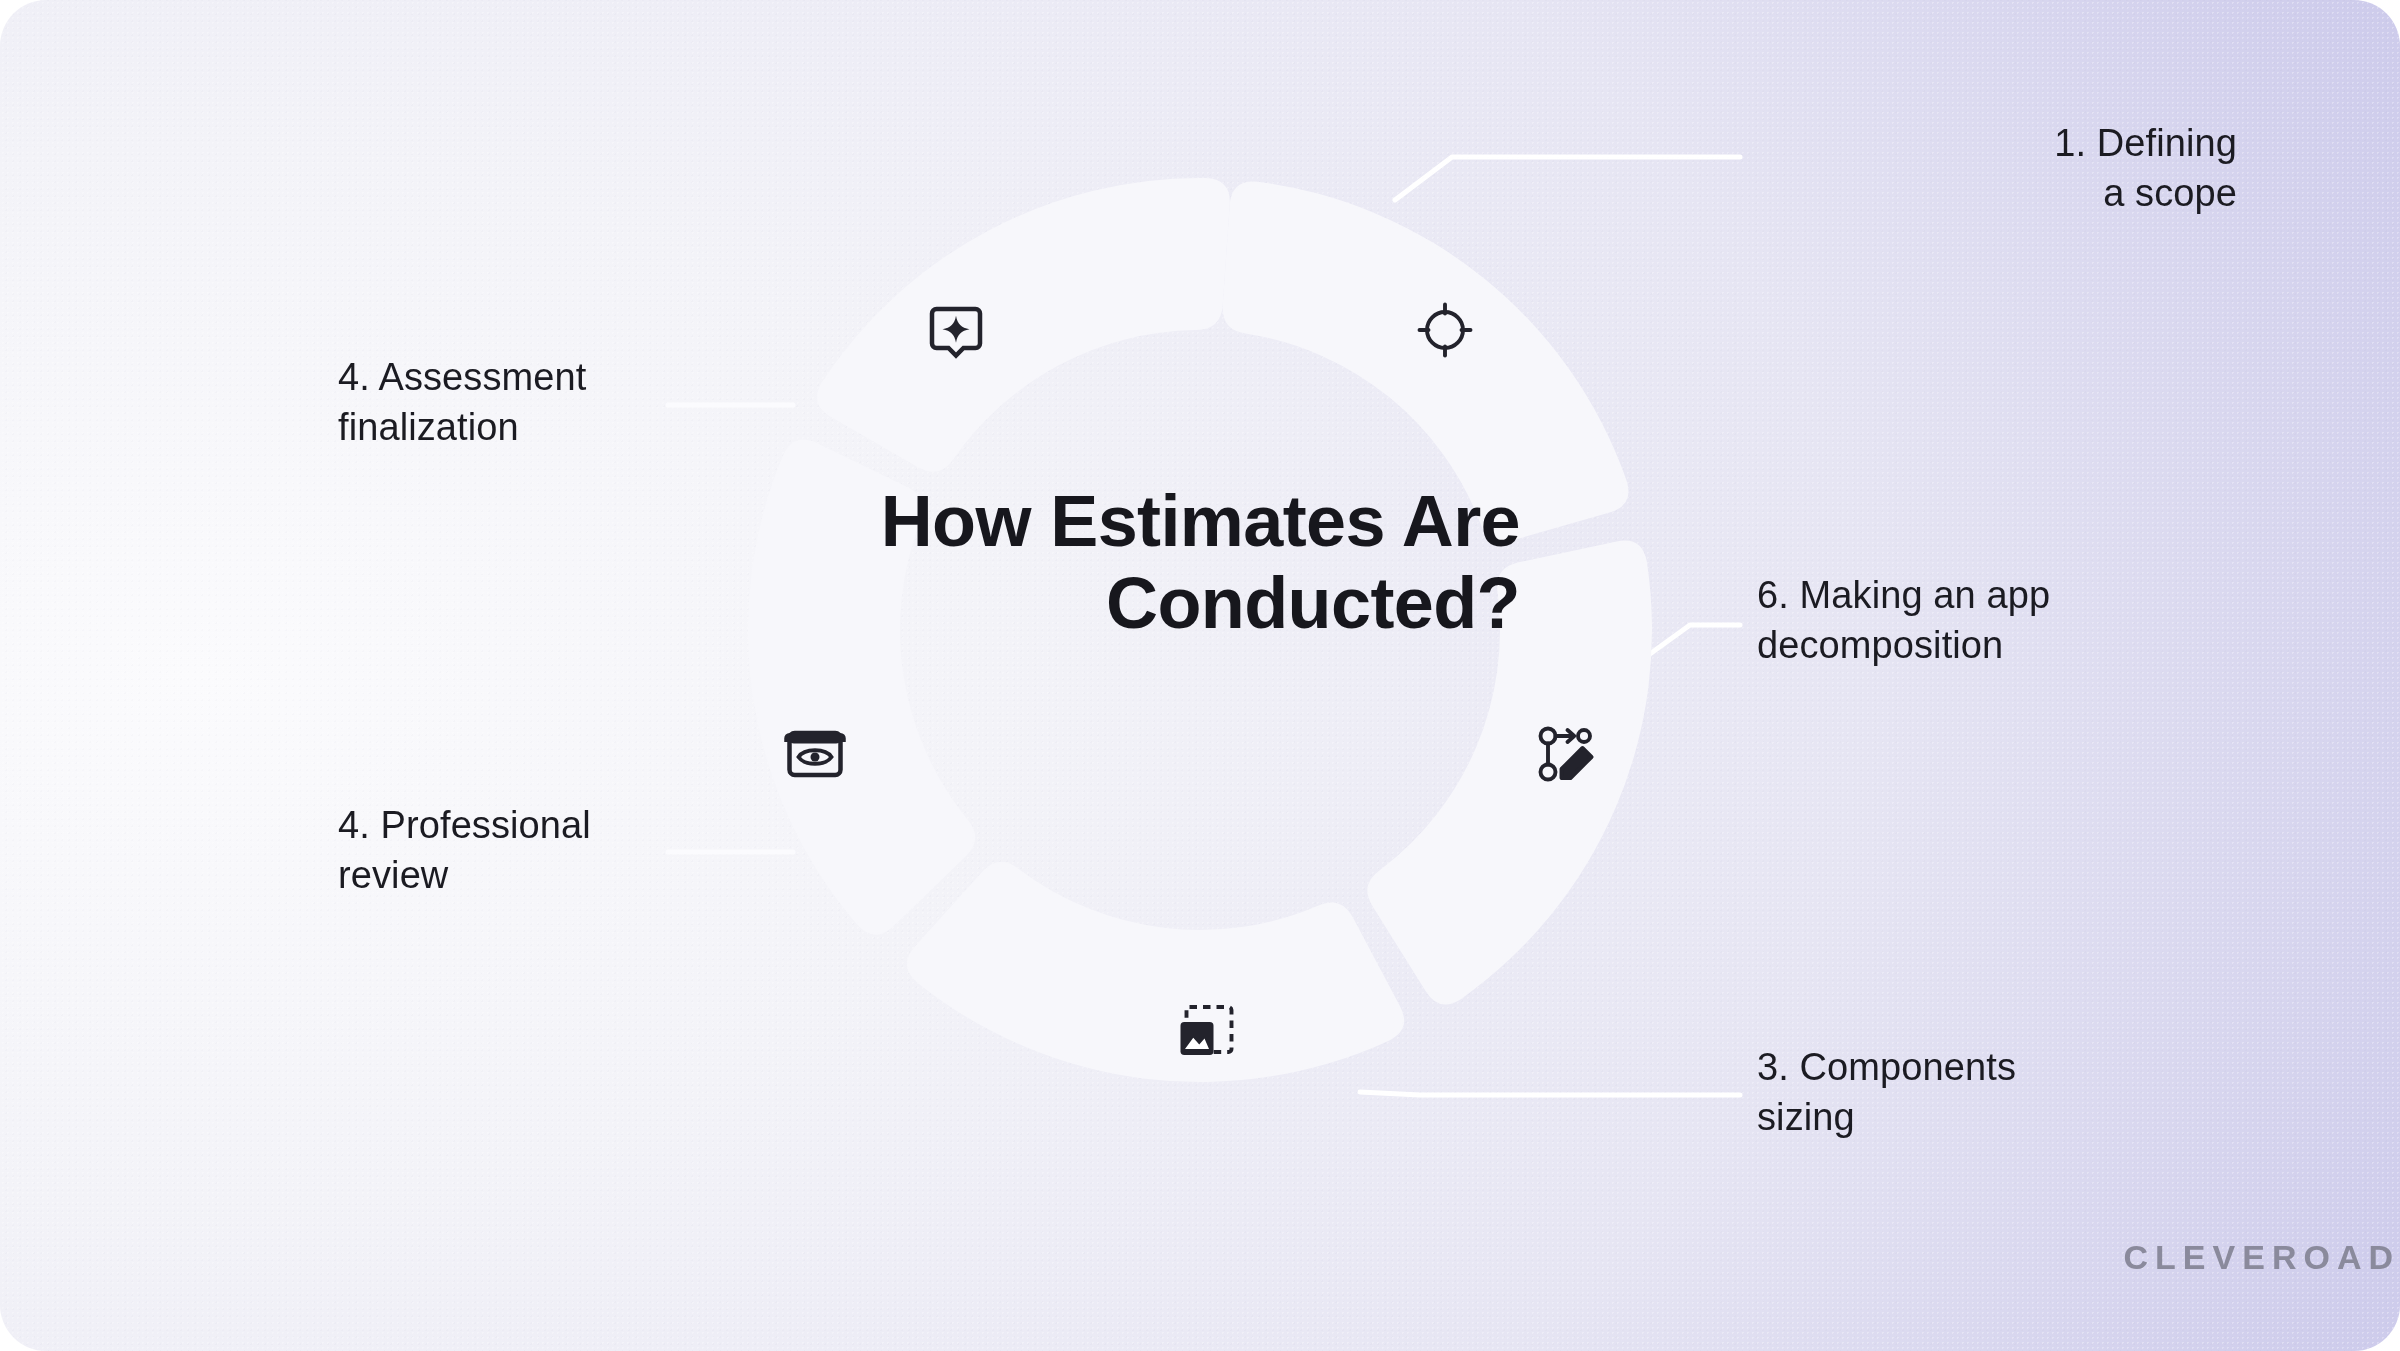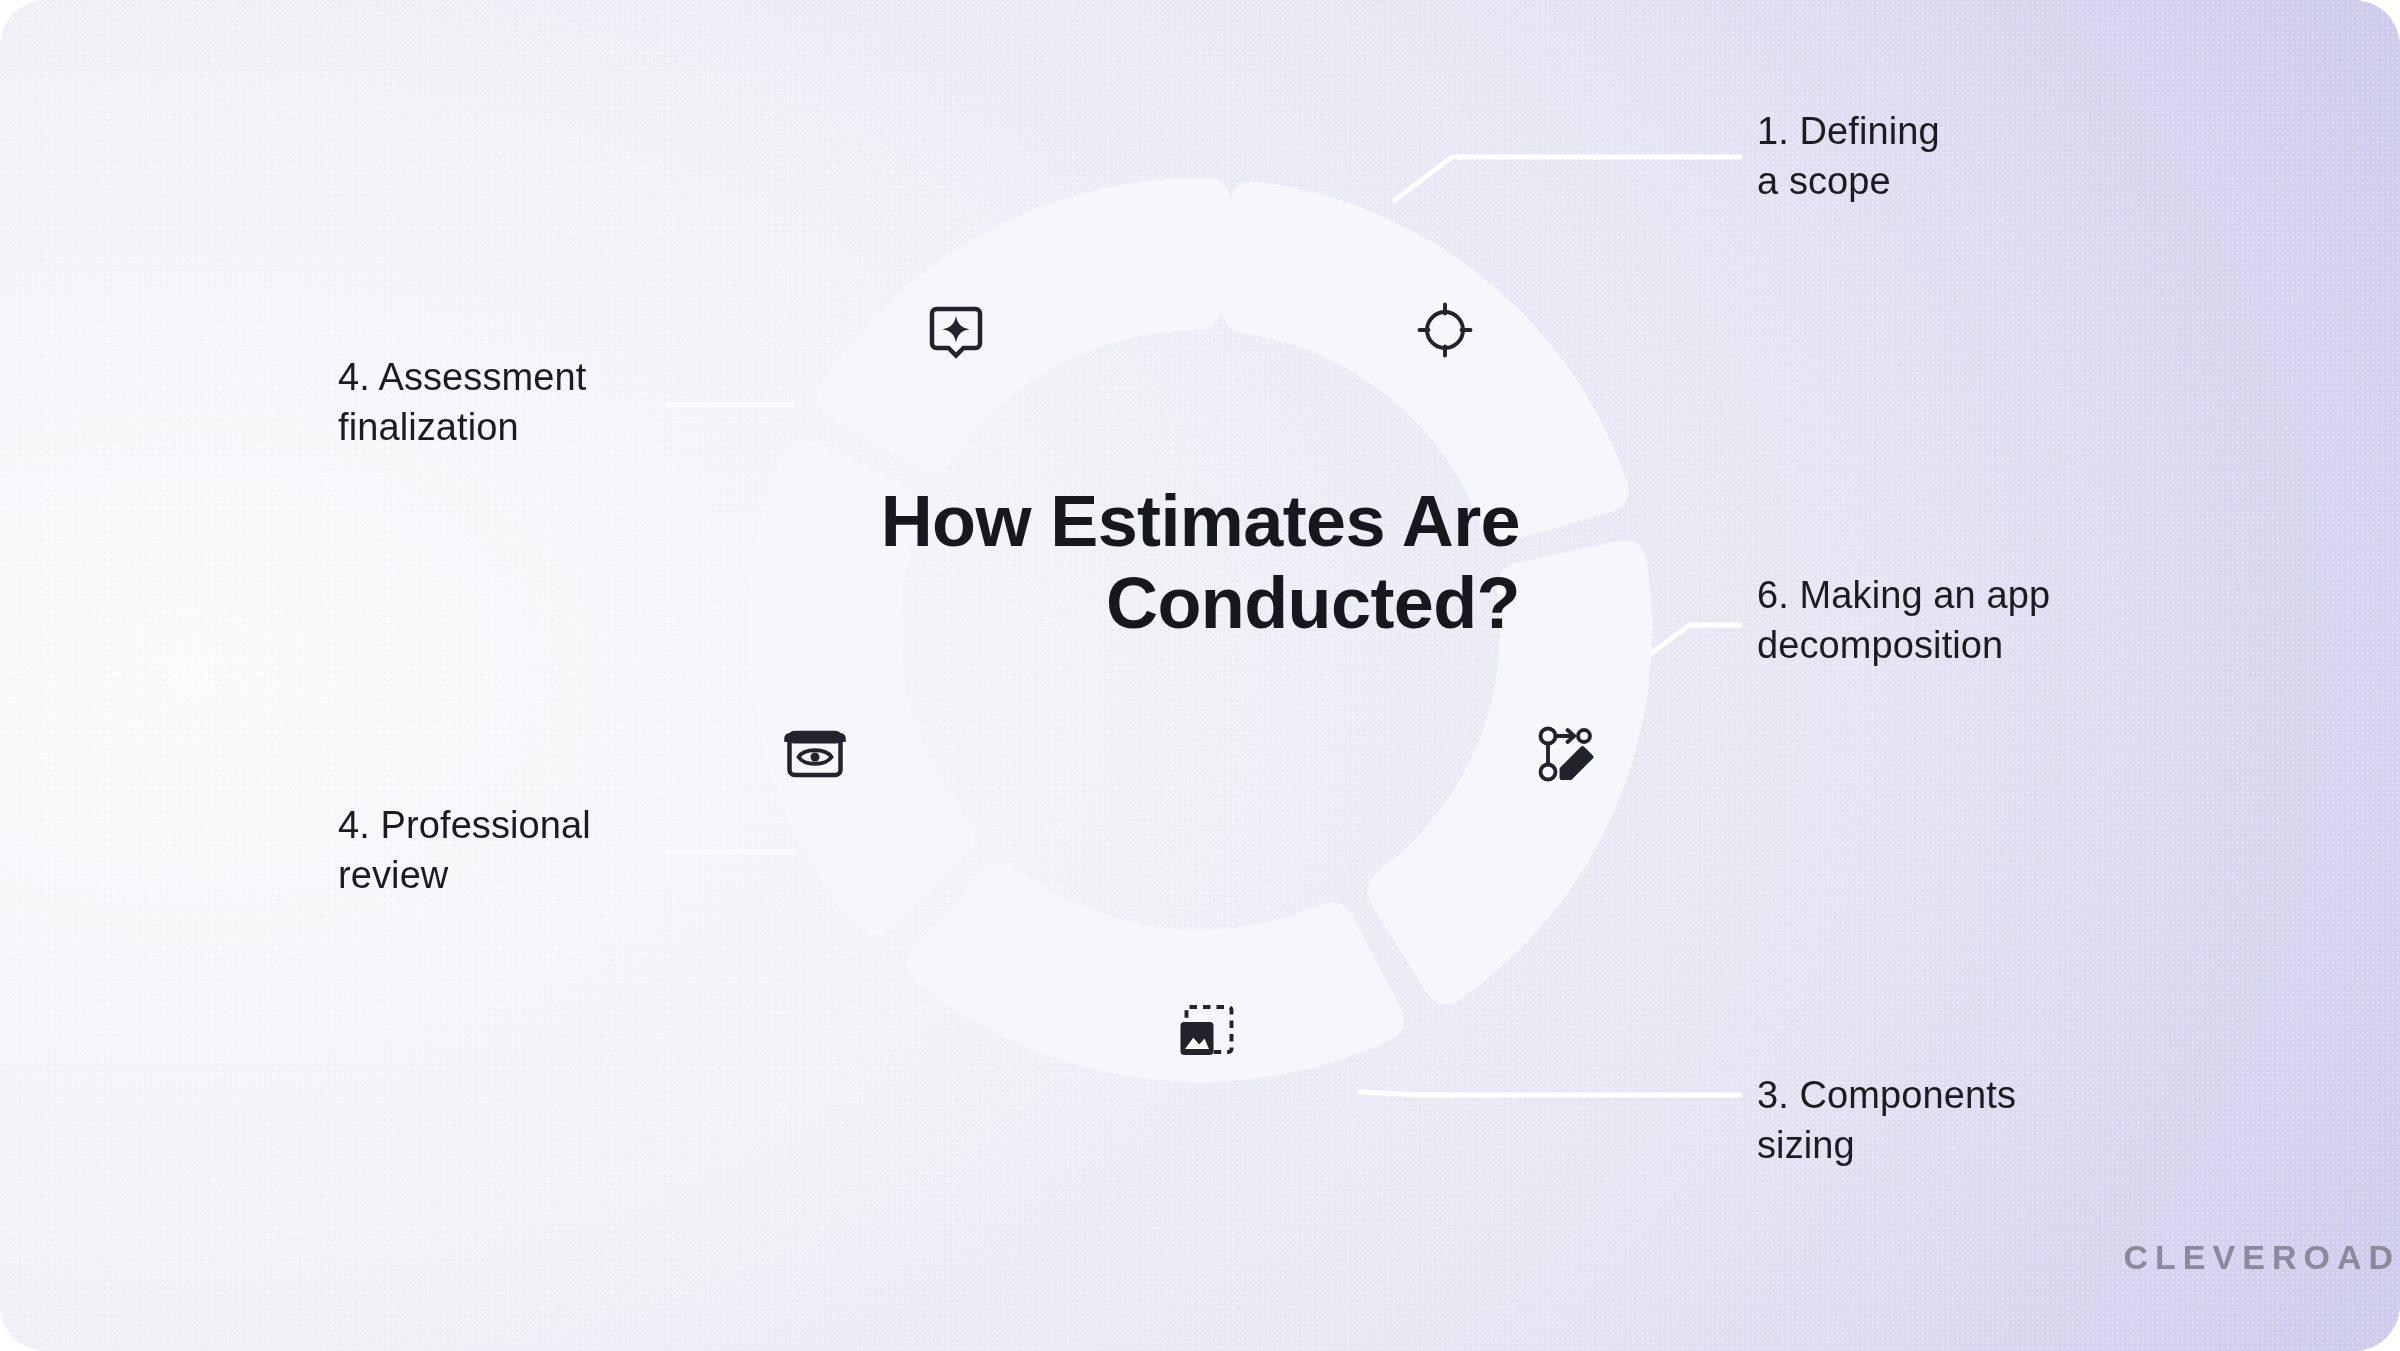--- a/index.html
+++ b/index.html
@@ -68,23 +68,23 @@
     font-size: 38px;
     line-height: 1.32;
     font-weight: 400;
     color: #1b1b22;
     letter-spacing: .1px;
     white-space: pre-line;
   }
   .label.right { text-align: left; }
   .label.left  { text-align: left; }
 
-  #label-1 { left: 1757px; top: 106px; width: 480px; }
+  #label-1 { left: 1757px; top: 118px; width: 480px; text-align: right; }
   #label-2 { left: 1757px; top: 570px; width: 520px; }
-  #label-3 { left: 1757px; top: 1042px; width: 500px; margin-top: 28px; }
+  #label-3 { left: 1757px; top: 1042px; width: 500px; }
   #label-4 { left: 338px;  top: 800px;  width: 480px; }
   #label-5 { left: 338px;  top: 352px;  width: 480px; }
 
   
   .ico {
     position: absolute;
     width: 72px; height: 72px;
   }
   .ico svg { width: 72px; height: 72px; display: block; }
   #ico-1 { left: 1409px; top: 294px; }   

